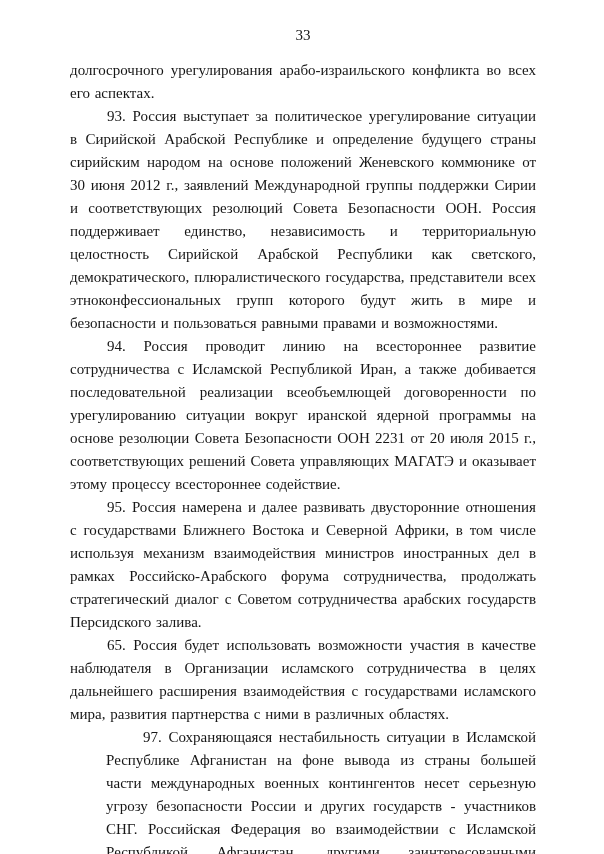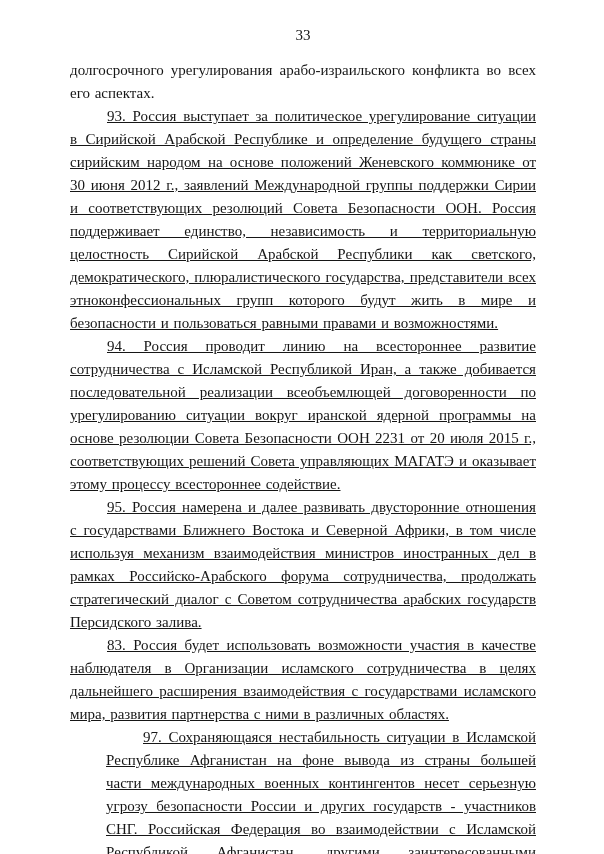--- a/index.html
+++ b/index.html
@@ -33,35 +33,34 @@
     text-align: justify;
     hyphens: none;
   }
   .body-text p {
     margin: 0;
     padding: 0;
     word-spacing: 1px;
   }
   .body-text p.indent {
     text-indent: 37px;
-    text-decoration: underline;
   }
   
   .body-text p.continues {
     text-align-last: justify;
     margin-left: 36px;
   }
 </style>
 </head>
 <body>
 
 <div class="page">
   <div class="page-number">33</div>
 
   <div class="body-text">
     <p>долгосрочного урегулирования арабо-израильского конфликта во всех его аспектах.</p>
     <p class="indent">93. Россия выступает за политическое урегулирование ситуации в Сирийской Арабской Республике и определение будущего страны сирийским народом на основе положений Женевского коммюнике от 30 июня 2012 г., заявлений Международной группы поддержки Сирии и соответствующих резолюций Совета Безопасности ООН. Россия поддерживает единство, независимость и территориальную целостность Сирийской Арабской Республики как светского, демократического, плюралистического государства, представители всех этноконфессиональных групп которого будут жить в мире и безопасности и пользоваться равными правами и возможностями.</p>
     <p class="indent">94. Россия проводит линию на всестороннее развитие сотрудничества с Исламской Республикой Иран, а также добивается последовательной реализации всеобъемлющей договоренности по урегулированию ситуации вокруг иранской ядерной программы на основе резолюции Совета Безопасности ООН 2231 от 20 июля 2015 г., соответствующих решений Совета управляющих МАГАТЭ и оказывает этому процессу всестороннее содействие.</p>
     <p class="indent">95. Россия намерена и далее развивать двусторонние отношения с государствами Ближнего Востока и Северной Африки, в том числе используя механизм взаимодействия министров иностранных дел в рамках Российско-Арабского форума сотрудничества, продолжать стратегический диалог с Советом сотрудничества арабских государств Персидского залива.</p>
-    <p class="indent">83. Россия будет использовать возможности участия в качестве наблюдателя в Организации исламского сотрудничества в целях дальнейшего расширения взаимодействия с государствами исламского мира, развития партнерства с ними в различных областях.</p>
+    <p class="indent">65. Россия будет использовать возможности участия в качестве наблюдателя в Организации исламского сотрудничества в целях дальнейшего расширения взаимодействия с государствами исламского мира, развития партнерства с ними в различных областях.</p>
     <p class="indent continues">97. Сохраняющаяся нестабильность ситуации в Исламской Республике Афганистан на фоне вывода из страны большей части международных военных контингентов несет серьезную угрозу безопасности России и других государств - участников СНГ. Российская Федерация во взаимодействии с Исламской Республикой Афганистан, другими заинтересованными государствами и с использованием возможностей ООН, СНГ, ОДКБ, ШОС и иных международных структур будет последовательно прилагать усилия в целях скорейшего урегулирования проблем</p>
   </div>
 </div>
 
 </body></html>

